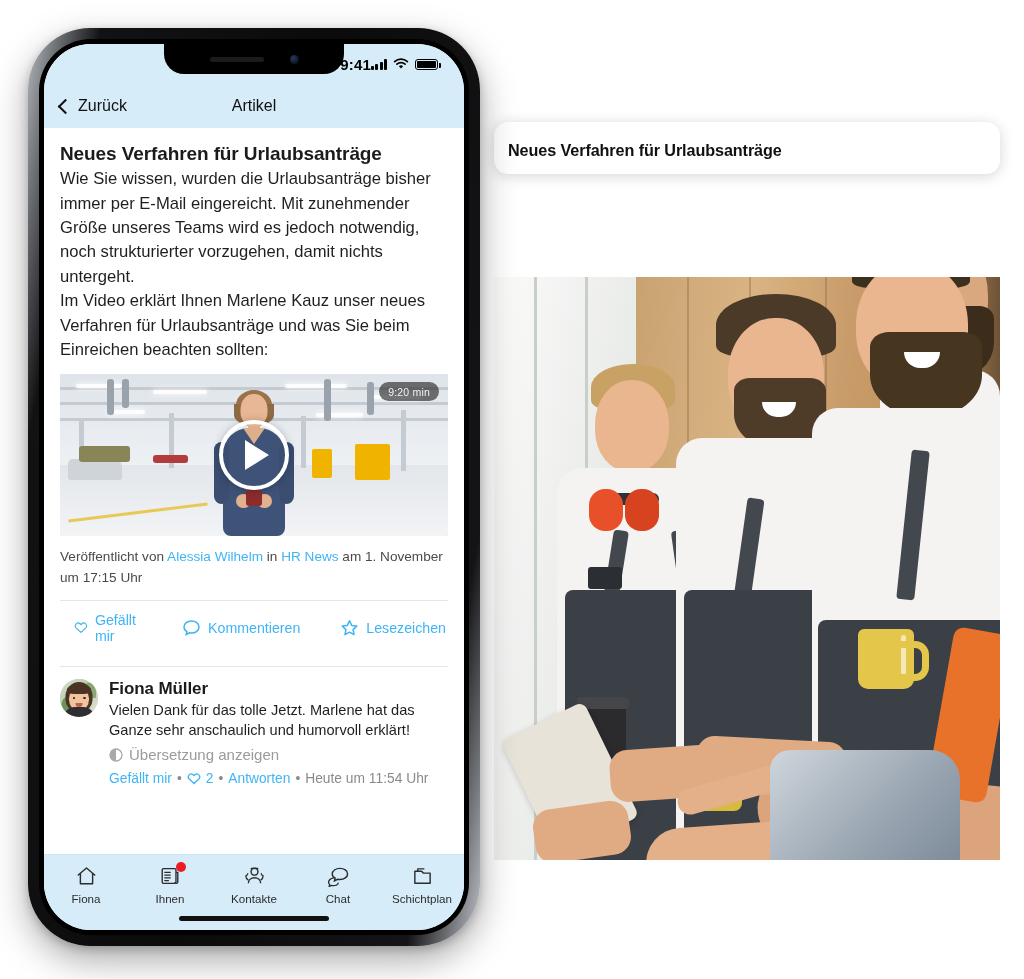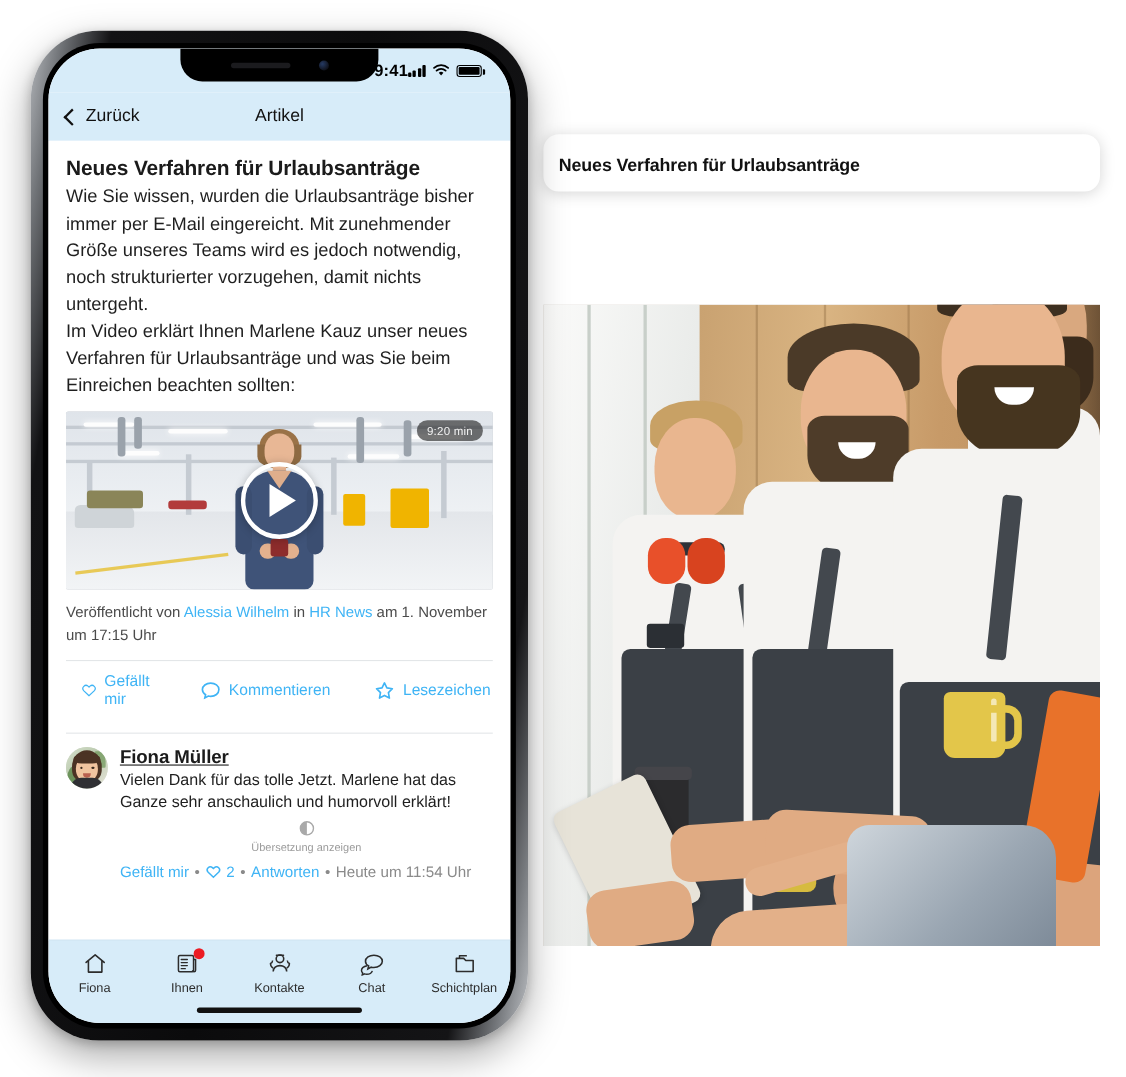--- a/index.html
+++ b/index.html
@@ -146,23 +146,23 @@
     border-radius:46% 46% 50% 50%; background:#f0c49f; }
   .av-fringe { position:absolute; left:50%; transform:translateX(-50%); top:6px; width:24px; height:9px;
     border-radius:50% 50% 30% 30%; background:#4b3324; }
   .av-eye { position:absolute; top:18px; width:2.6px; height:2.2px; border-radius:50%; background:#3a2a1e; }
   .av-eye.l{left:12.5px} .av-eye.r{right:12.5px}
   .av-mouth { position:absolute; left:50%; transform:translateX(-50%); top:24.5px; width:7px; height:3.4px;
     border-radius:0 0 7px 7px; background:#b9604f; }
   .av-body { position:absolute; left:50%; transform:translateX(-50%); bottom:0; width:30px; height:10px;
     border-radius:12px 12px 0 0; background:#2f2f33; }
   .cbody { flex: 1 1 auto; min-width: 0; }
-  .cname { font-size: 17px; font-weight: 700; color: #1b1b1b; letter-spacing: -.1px; text-decoration: underline; }
+  .cname { font-size: 17px; font-weight: 700; color: #1b1b1b; letter-spacing: -.1px; }
   .ctext { font-size: 14.6px; color: #1f1f1f; line-height: 1.42; margin-top: 1px; }
-  .ctrans { display: flex; align-items: center; gap: 6px; color: #9b9b9b; font-size: 10px; margin-top: 5px; cursor: pointer; flex-direction: column; }
+  .ctrans { display: flex; align-items: center; gap: 6px; color: #9b9b9b; font-size: 15px; margin-top: 5px; cursor: pointer; }
   .cmeta { font-size: 13.8px; color: #8a8a8a; margin-top: 8px; display: flex; align-items: center; gap: 5px; flex-wrap: wrap; }
   .cmeta .lnk { font-size: 13.8px; }
   .cmeta .cnt { color: #3fb4f5; }
 
   
   .tabbar { flex: 0 0 76px; background: #d7ecf9; display: flex; align-items: flex-start;
     padding-top: 9px; border-top: 1px solid #cfe4f2; }
   .tab { flex: 1 1 0; display: flex; flex-direction: column; align-items: center; gap: 4px; cursor: pointer; position: relative; }
   .tab-ico { height: 24px; display: flex; align-items: center; justify-content: center; position: relative; }
   .tab-label { font-size: 11.6px; color: #2c2c2c; }

